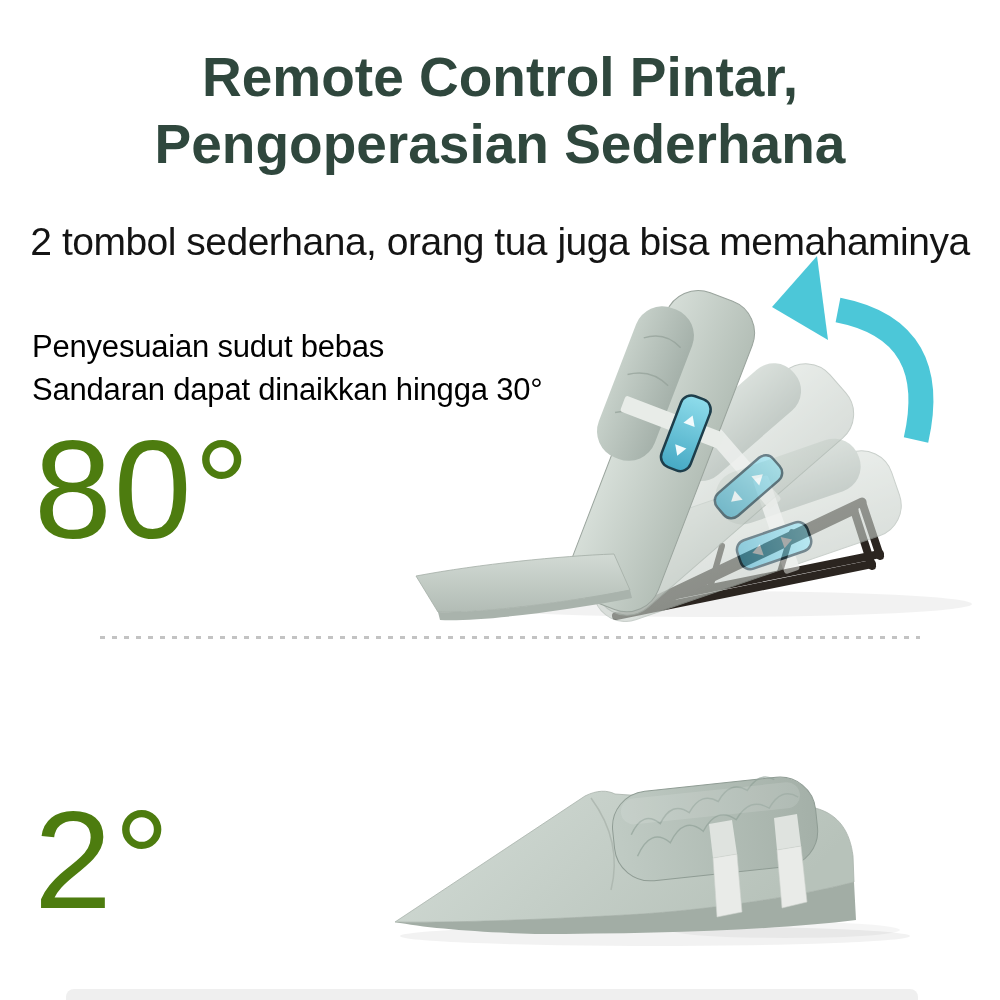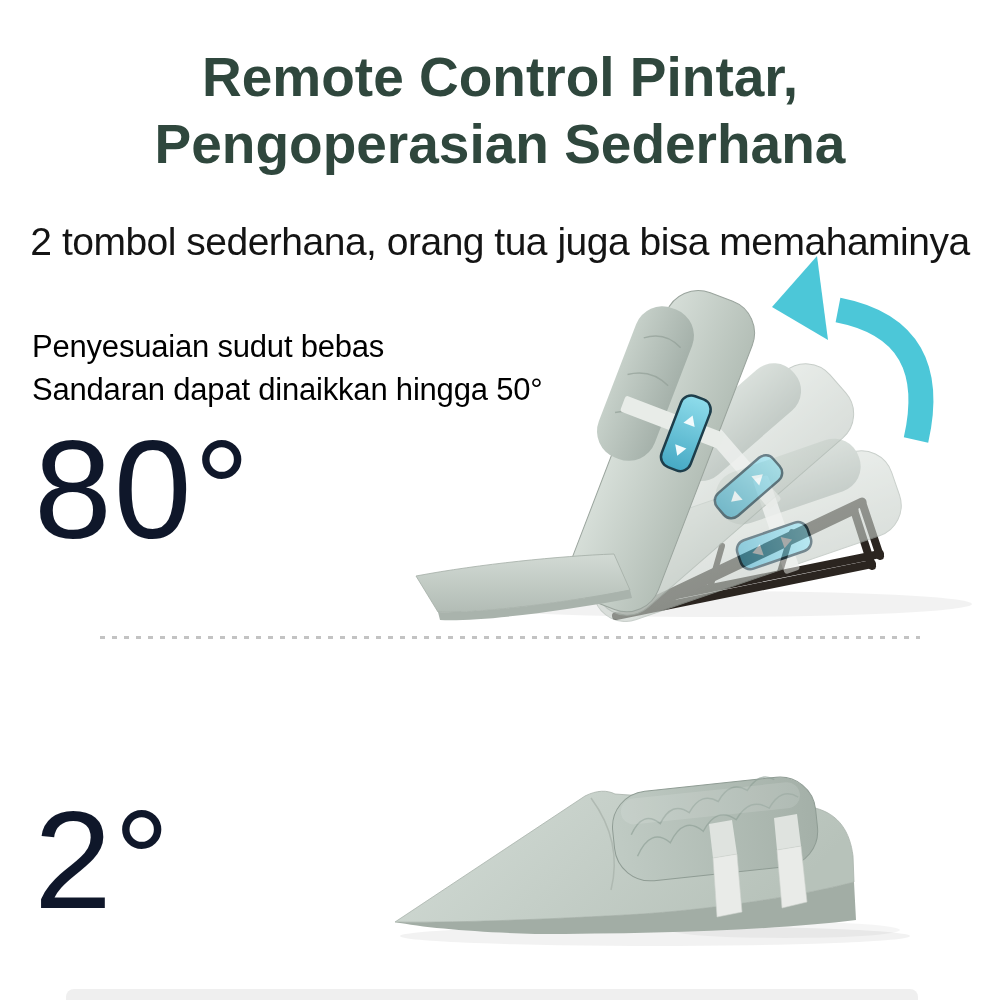--- a/index.html
+++ b/index.html
@@ -43,21 +43,21 @@
     line-height: 1.38;
     color: #000000;
     letter-spacing: -0.2px;
   }
   .feature-text-1 { top: 326px; }
   .feature-text-2 { top: 666px; }
   .big-angle {
     left: 34px;
     font-size: 140px;
     font-weight: 400;
-    color: #0f172a;
+    color: #4d7c0f;
     letter-spacing: 2px;
     line-height: 1;
   }
   .big-angle-1 { top: 420px; }
   .big-angle-2 { top: 790px; }
 
   .dotted-divider {
     top: 636px; left: 100px;
     width: 820px; height: 3px;
     background: repeating-linear-gradient(to right, #c3c3c3 0 5px, transparent 5px 12px);
@@ -79,21 +79,21 @@
 <div class="canvas">
 
   <div class="abs title">
     <div>Remote Control Pintar,</div>
     <div>Pengoperasian Sederhana</div>
   </div>
   <div class="abs subtitle">2 tombol sederhana, orang tua juga bisa memahaminya</div>
 
   <div class="abs feature-text feature-text-1">
     <div>Penyesuaian sudut bebas</div>
-    <div>Sandaran dapat dinaikkan hingga 50°</div>
+    <div>Sandaran dapat dinaikkan hingga 30°</div>
   </div>
   <div class="abs big-angle big-angle-1">80°</div>
 
   <svg class="abs illu-1" viewBox="0 0 580 372" role="img" aria-label="adjustable-backrest-shown-in-three-raised-positions-with-remote-controls-and-teal-rotation-arrow">
     <defs>
       <linearGradient id="g-slab" x1="0" y1="0" x2="1" y2="0">
         <stop offset="0" stop-color="#d6ded8"></stop>
           <stop offset="1" stop-color="#b4bfb7"></stop>
       </linearGradient>
       <linearGradient id="g-slab-ghost" x1="0" y1="0" x2="1" y2="0">

